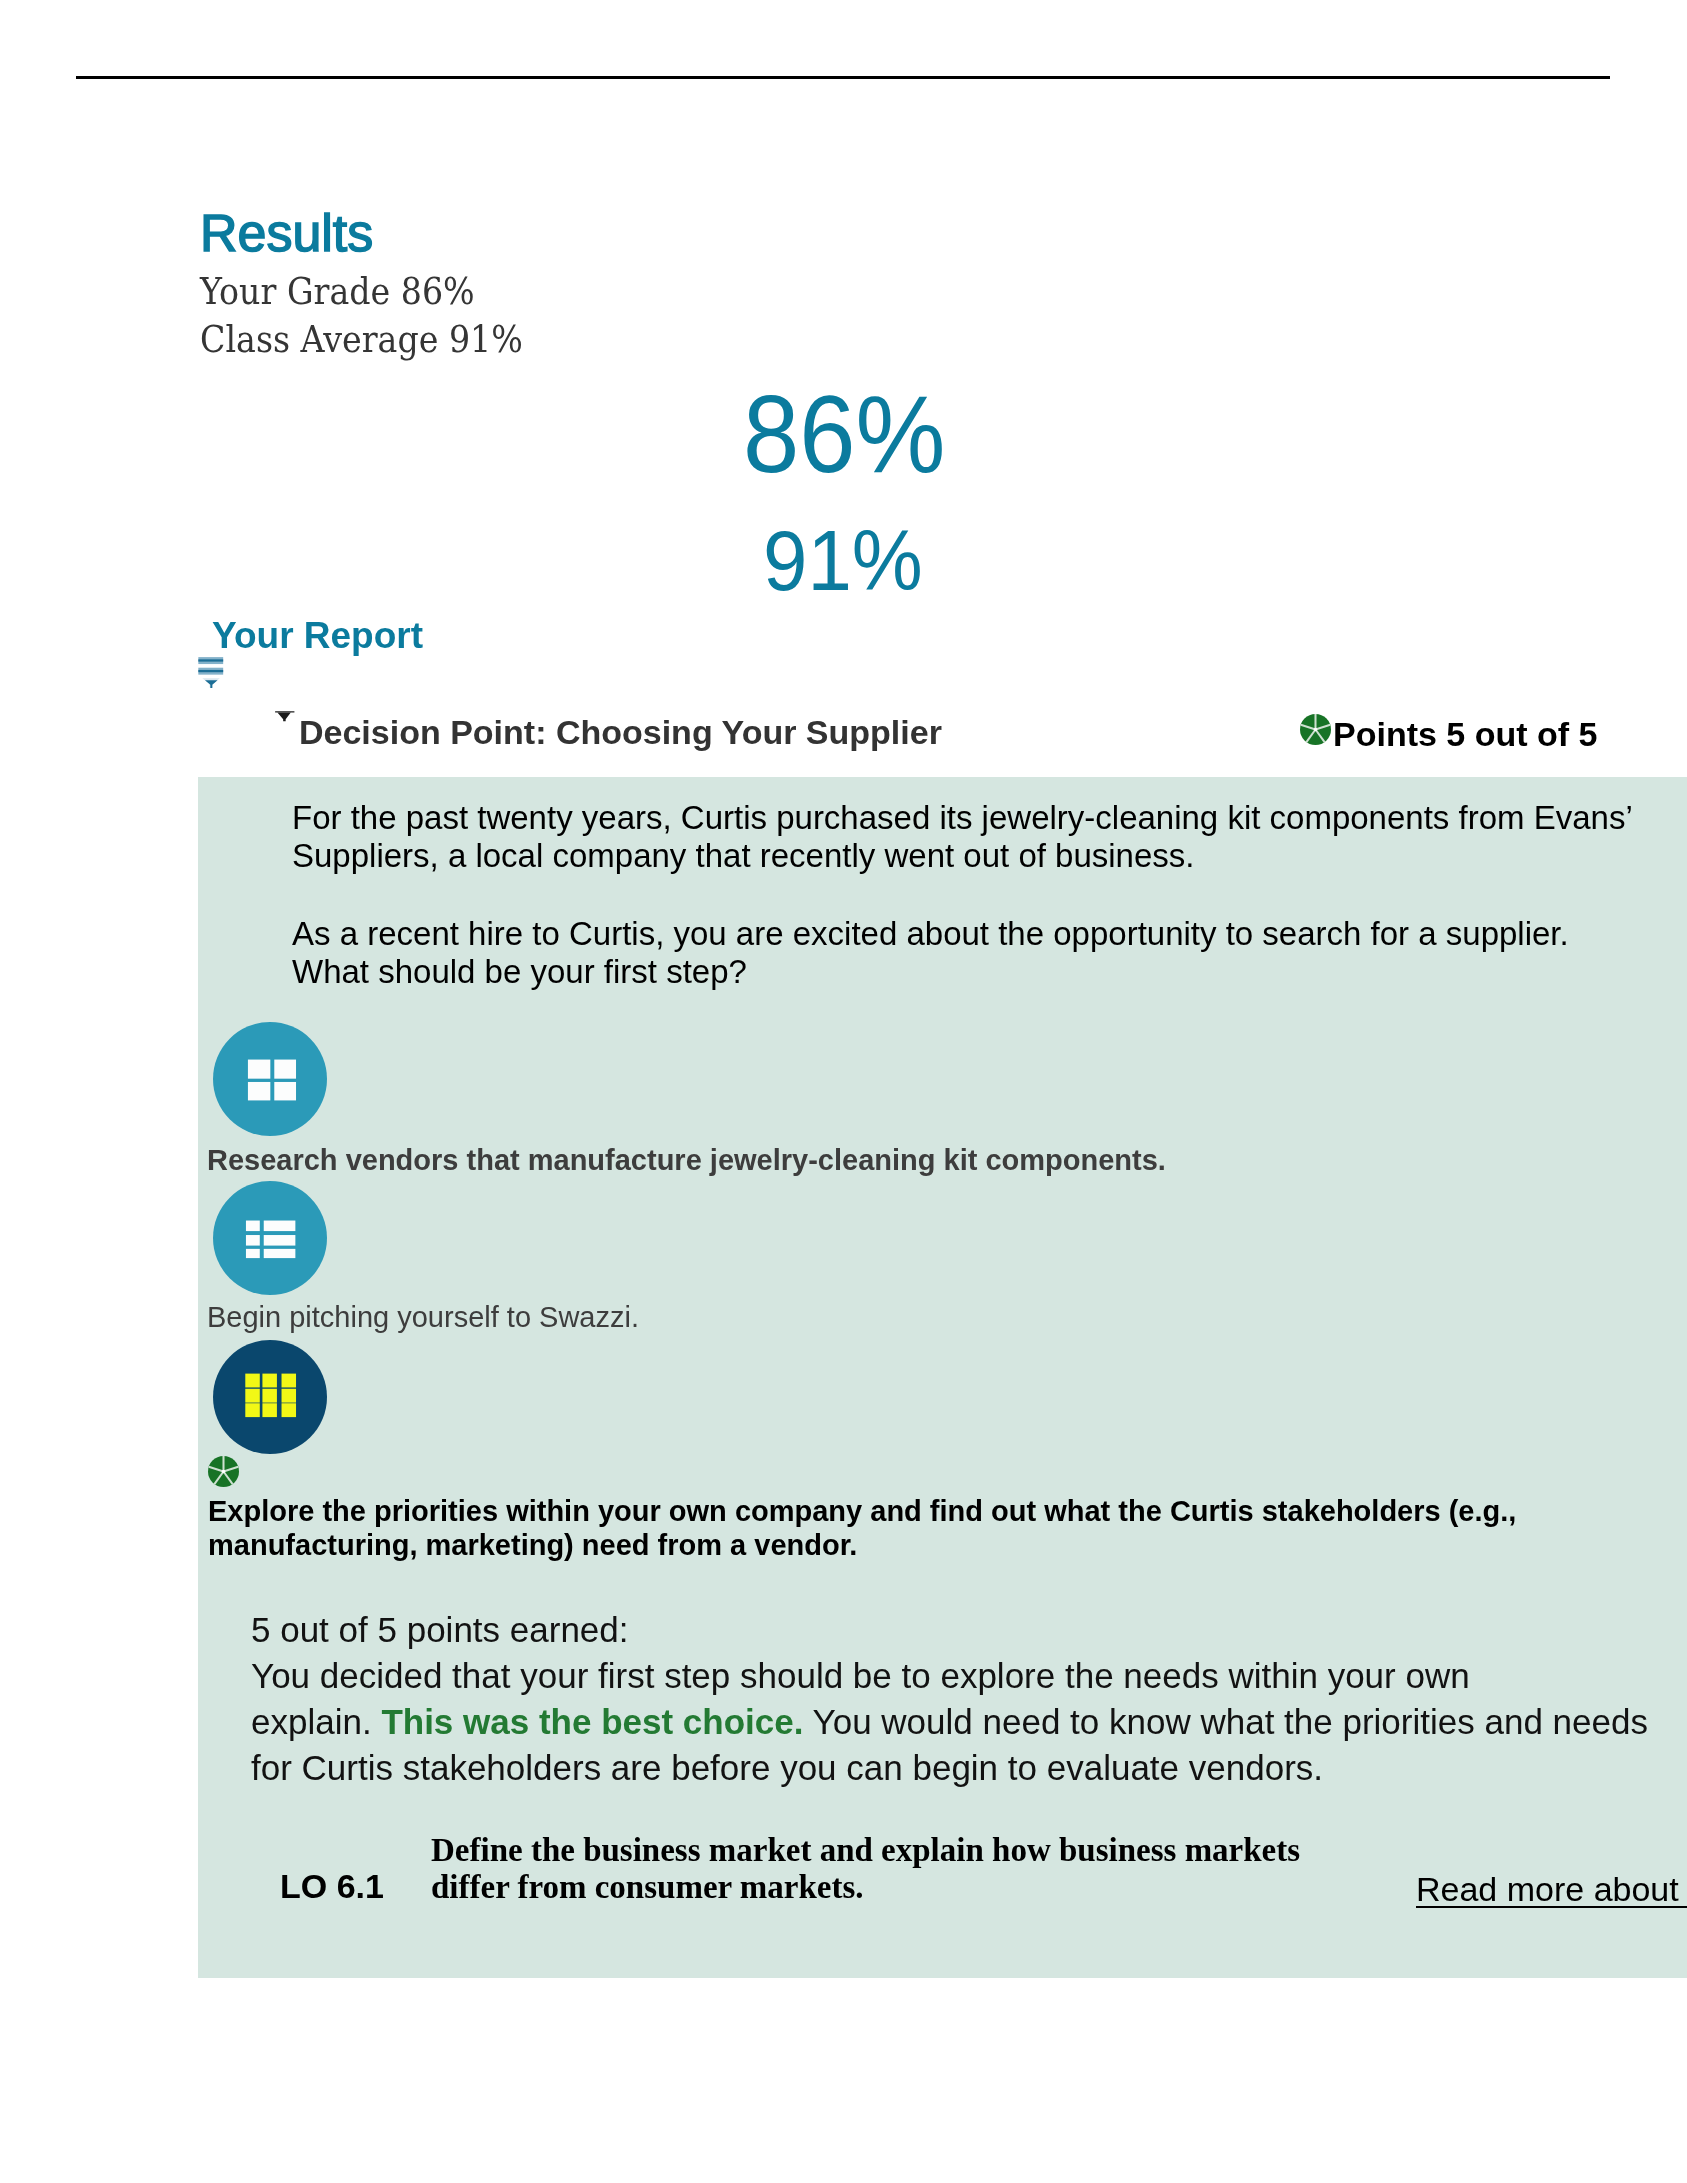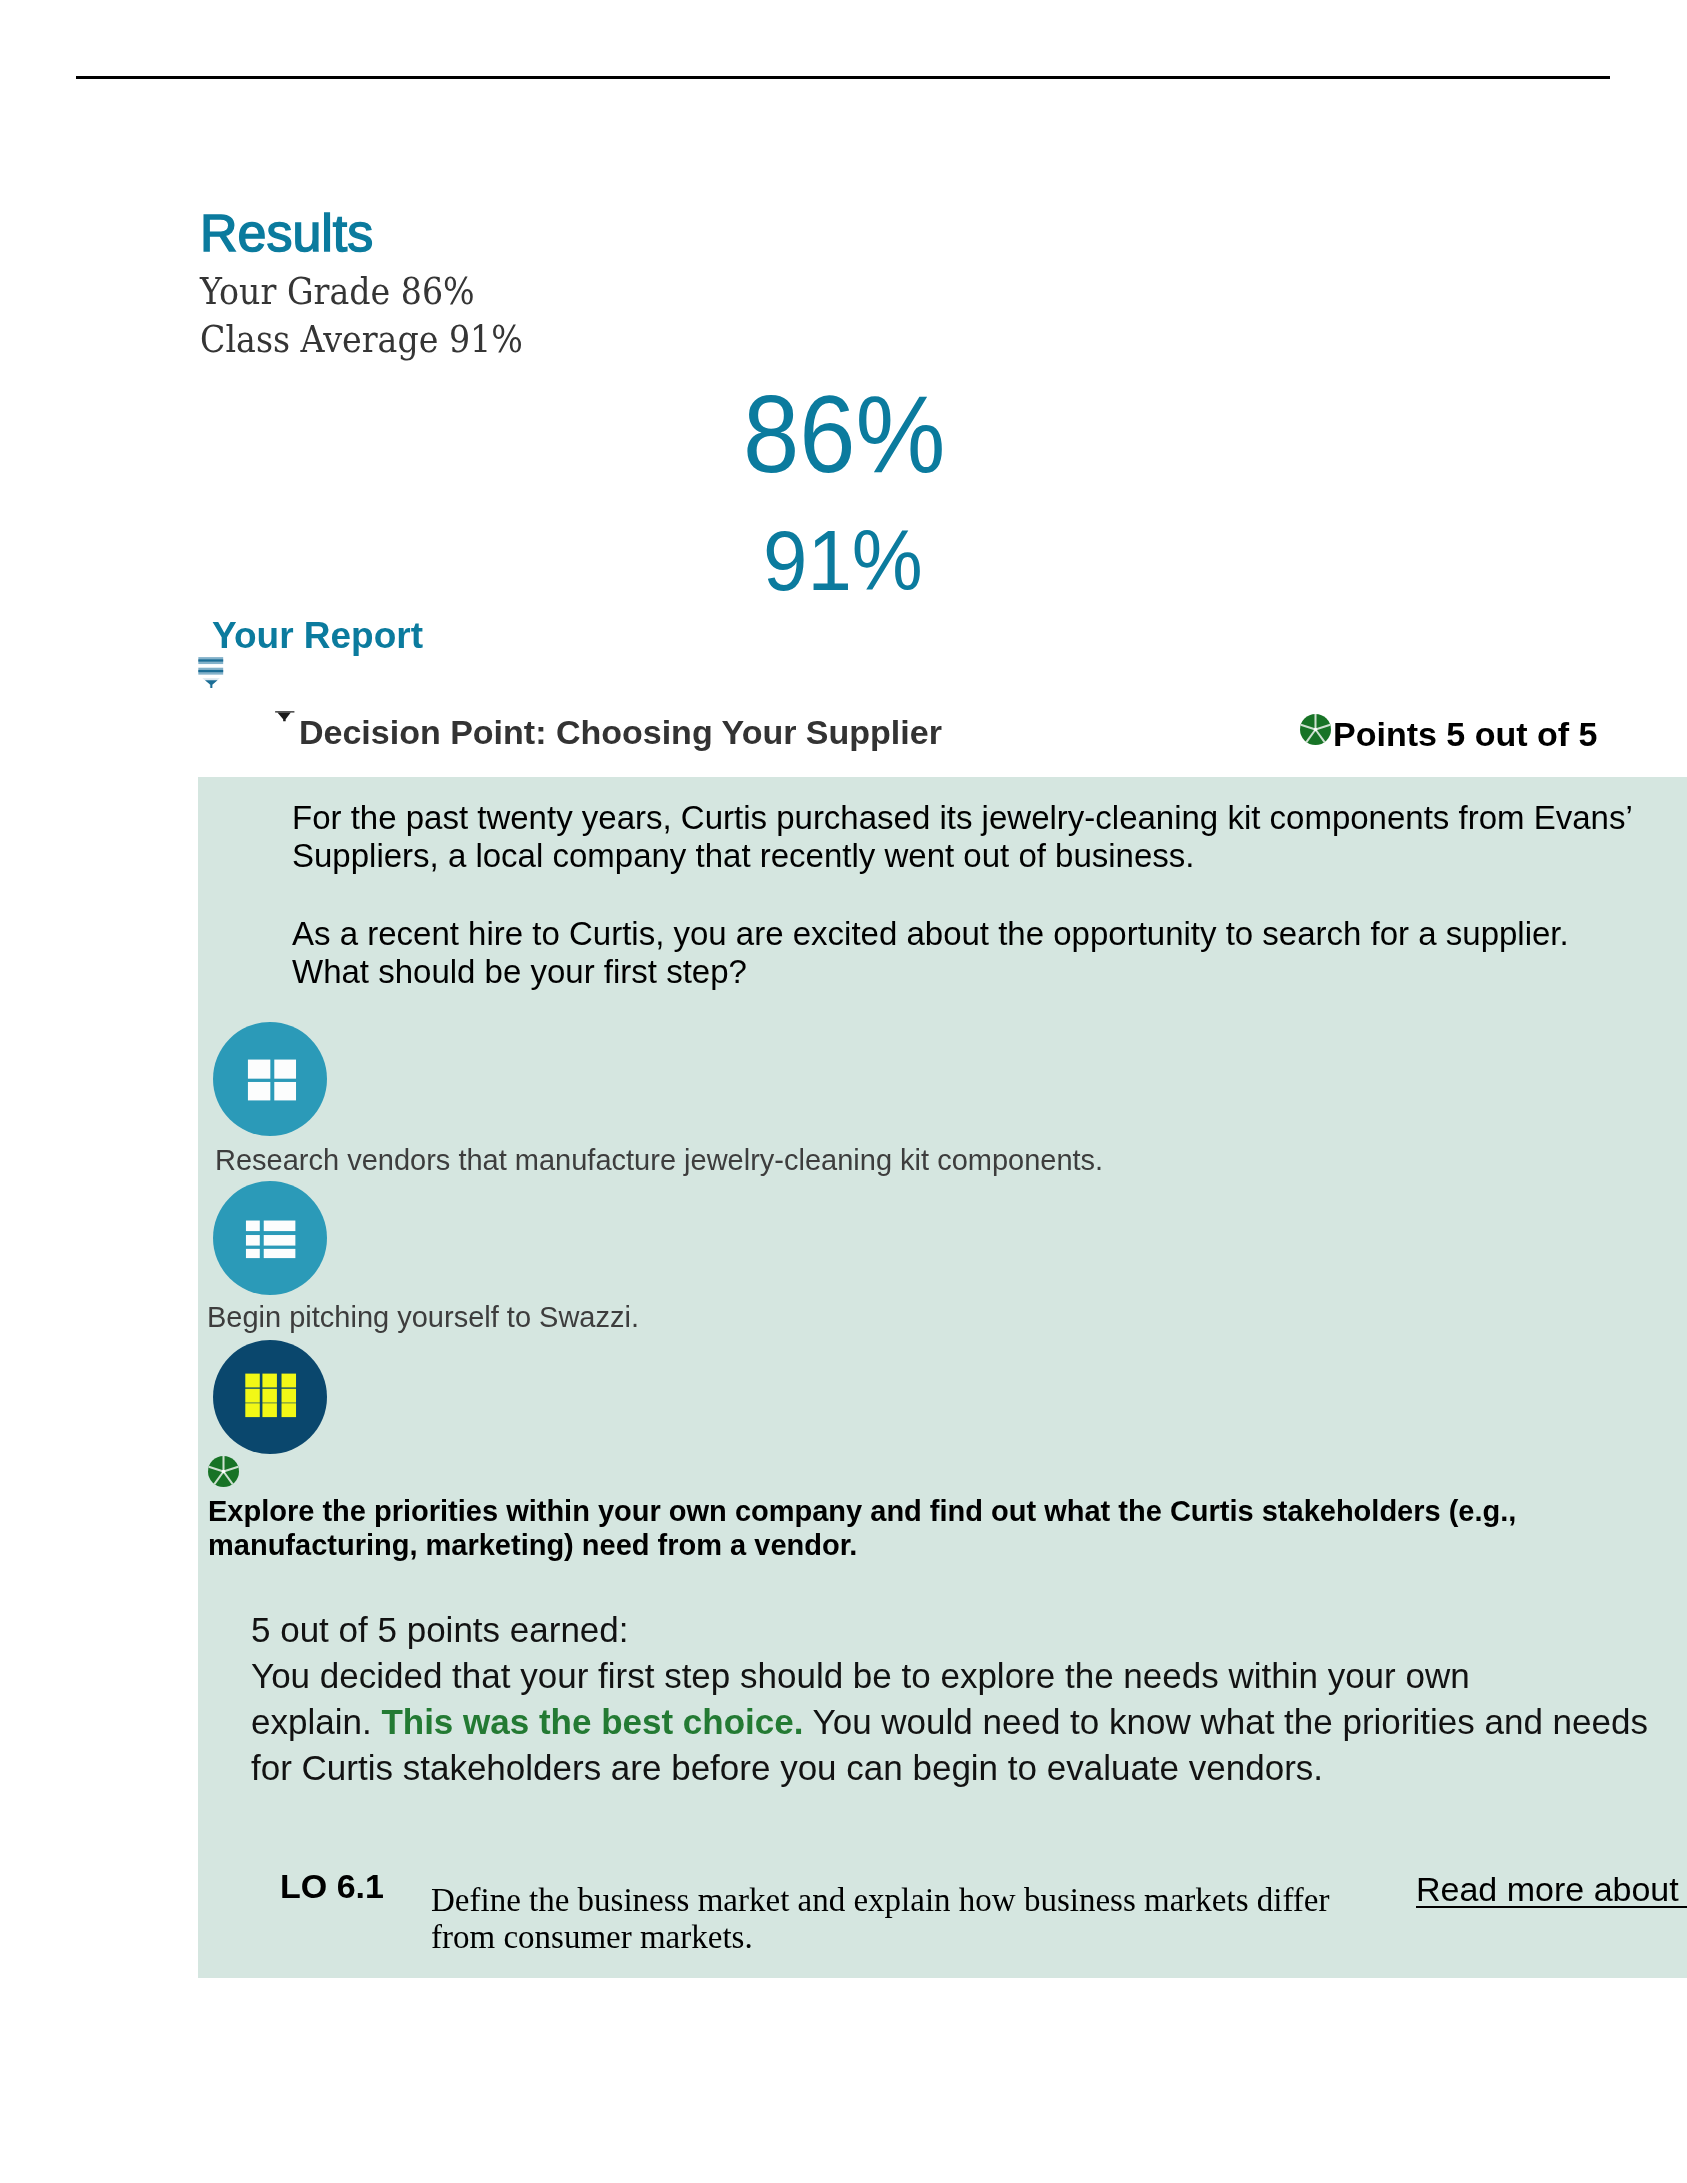--- a/index.html
+++ b/index.html
@@ -40,36 +40,36 @@
   #panel{left:198px;top:777px;width:1489px;height:1201px;background:#d5e6e0;}
 
   
   #scenario{left:292px;top:799px;width:1588px;font-size:33px;color:#000;line-height:38px;white-space:nowrap;}
   #scenario .gap{height:40px;}
 
   
   .opt-ic{position:absolute;line-height:0;}
   .opt-tx{position:absolute;font-size:29px;color:#3d3d3d;line-height:1;white-space:nowrap;}
   #opt1-ic{left:213px;top:1022px;}
-  #opt1-tx{left:215px;top:1146px;}
+  #opt1-tx{left:207px;top:1146px;font-weight:bold;}
   #opt2-ic{left:213px;top:1181px;}
   #opt2-tx{left:207px;top:1303px;}
   #opt3-ic{left:213px;top:1340px;}
   #answer-icon{left:208px;top:1456px;line-height:0;}
 
   
   #answer-bold{left:208px;top:1494px;width:1456px;white-space:nowrap;font-size:29px;font-weight:700;color:#000;line-height:34px;}
 
   
   #earned{left:251px;top:1607px;width:1522px;font-size:35px;color:#121212;line-height:46px;white-space:nowrap;}
   .best{color:#237a33;font-weight:700;}
 
   
   #lo-num{left:280px;top:1869px;font-family:Liberation Sans, sans-serif;font-size:34px;font-weight:700;color:#000;line-height:1;}
-  #lo-text{left:431px;top:1882px;width:926px;font-family:"Liberation Serif",serif;font-size:33px;color:#000;line-height:37px;}
+  #lo-text{left:431px;top:1832px;width:926px;font-family:"Liberation Serif",serif;font-size:33px;color:#000;line-height:37px;font-weight:bold;}
   #readmore{left:1416px;top:1872px;font-size:34px;color:#000;text-decoration:underline;text-decoration-thickness:2px;text-underline-offset:4.6px;white-space:nowrap;line-height:1;}
 </style>
 </head>
 <body>
 
 <div class="abs" id="rule"></div>
 <div class="abs" id="results-title">Results</div>
 <div class="abs" id="grade-lines">
   <div>Your Grade 86%</div>
   <div>Class Average 91%</div>

